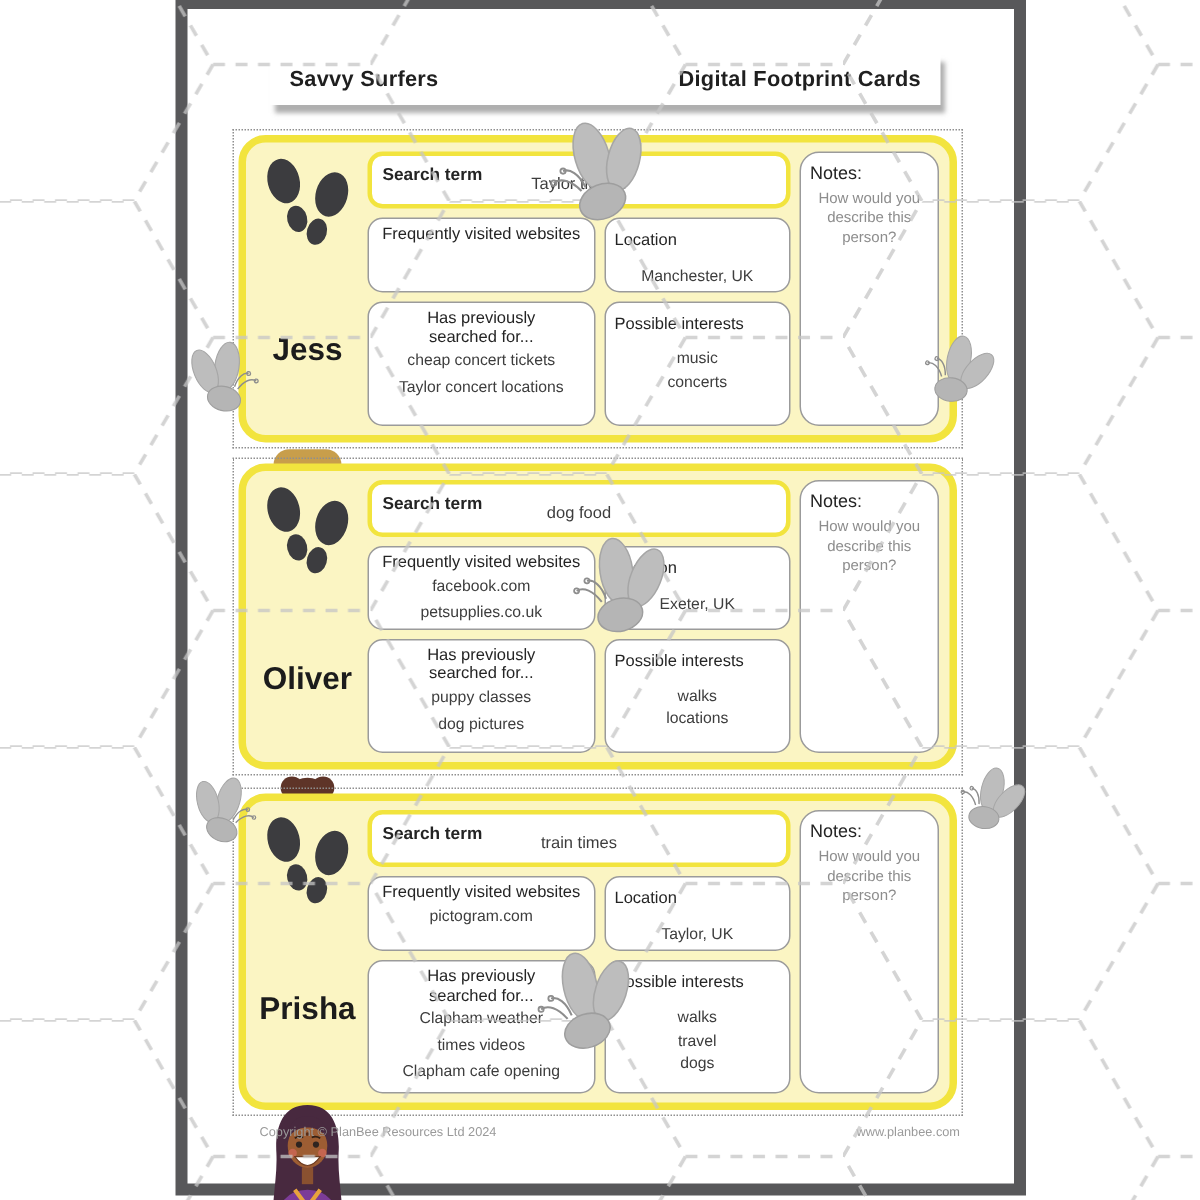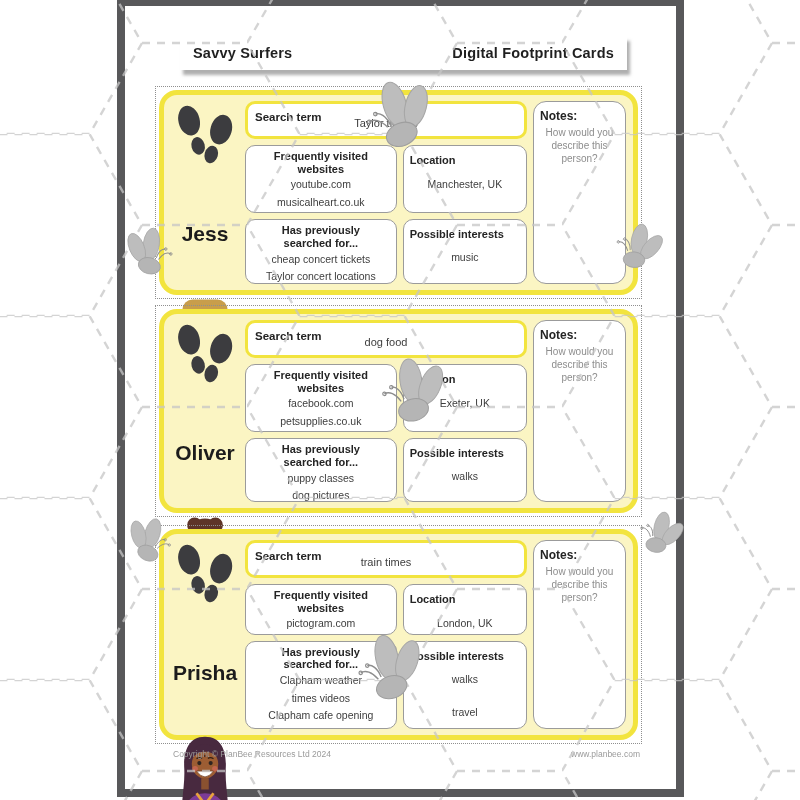--- a/index.html
+++ b/index.html
@@ -47,31 +47,31 @@
   .search-box{
     grid-column:2/4;grid-row:1;position:relative;
     background:#ffffff;border:3.5px solid #F2E43E;border-radius:10px;
     padding:3px 7px;box-sizing:border-box;
   }
   .search-box .label{font-size:11.5px;font-weight:bold;}
   .search-value{
     position:absolute;left:0;right:0;top:13px;text-align:center;
     font-size:11px;color:#3d3d3d;
   }
-  .label{font-size:11px;font-weight:bold;color:#242424;line-height:1.15;}
+  .label{font-size:11px;font-weight:normal;color:#242424;line-height:1.15;}
   .label.center{display:block;text-align:center;}
   .vlist{display:flex;flex-direction:column;align-items:center;gap:6px;margin-top:4px;}
   .vlist span{font-size:10.5px;color:#3d3d3d;line-height:1.1;text-align:center;}
   .loc-value{display:block;text-align:center;font-size:10.5px;color:#3d3d3d;margin-top:10px;}
   .websites-box{grid-column:2;grid-row:2;}
   .location-box{grid-column:3;grid-row:2;}
   .history-box{grid-column:2;grid-row:3;}
   .history-box .label{display:block;text-align:center;padding:0 12px;}
   .interests-box{grid-column:3;grid-row:3;}
-  .interests-box .vlist{margin-top:10px;gap:22px;}
+  .interests-box .vlist{margin-top:10px;gap:4px;}
   .notes-box{grid-column:4;grid-row:1/4;border-radius:13px;}
   .notes-box .label{font-size:12px;}
   .notes-prompt{display:block;text-align:center;font-size:10px;color:#8d8d8d;line-height:1.3;margin-top:2px;}
   
   .footer{
     position:absolute;left:0;right:0;top:743px;
     display:flex;justify-content:space-between;padding:0 36px 0 48px;
   }
   .footer span{font-size:8.5px;color:#9a9a9a;}
   
@@ -143,24 +143,20 @@
         </svg>
       </div>
 
       <div class="search-box">
         <span class="label">Search term</span>
         <span class="search-value">Taylor tickets</span>
       </div>
 
       <div class="box websites-box">
         <span class="label center">Frequently visited websites</span>
-        <div class="vlist">
-          <span>youtube.com</span>
-          <span>musicalheart.co.uk</span>
-        </div>
       </div>
 
       <div class="box location-box">
         <span class="label">Location</span>
         <span class="loc-value">Manchester, UK</span>
       </div>
 
       <div class="box history-box">
         <span class="label">Has previously searched for...</span>
         <div class="vlist">
@@ -289,21 +285,21 @@
 
       <div class="box websites-box">
         <span class="label center">Frequently visited websites</span>
         <div class="vlist">
           <span>pictogram.com</span>
         </div>
       </div>
 
       <div class="box location-box">
         <span class="label">Location</span>
-        <span class="loc-value">London, UK</span>
+        <span class="loc-value">Taylor, UK</span>
       </div>
 
       <div class="box history-box">
         <span class="label">Has previously searched for...</span>
         <div class="vlist">
           <span>Clapham weather</span>
           <span>times videos</span>
           <span>Clapham cafe opening</span>
         </div>
       </div>

